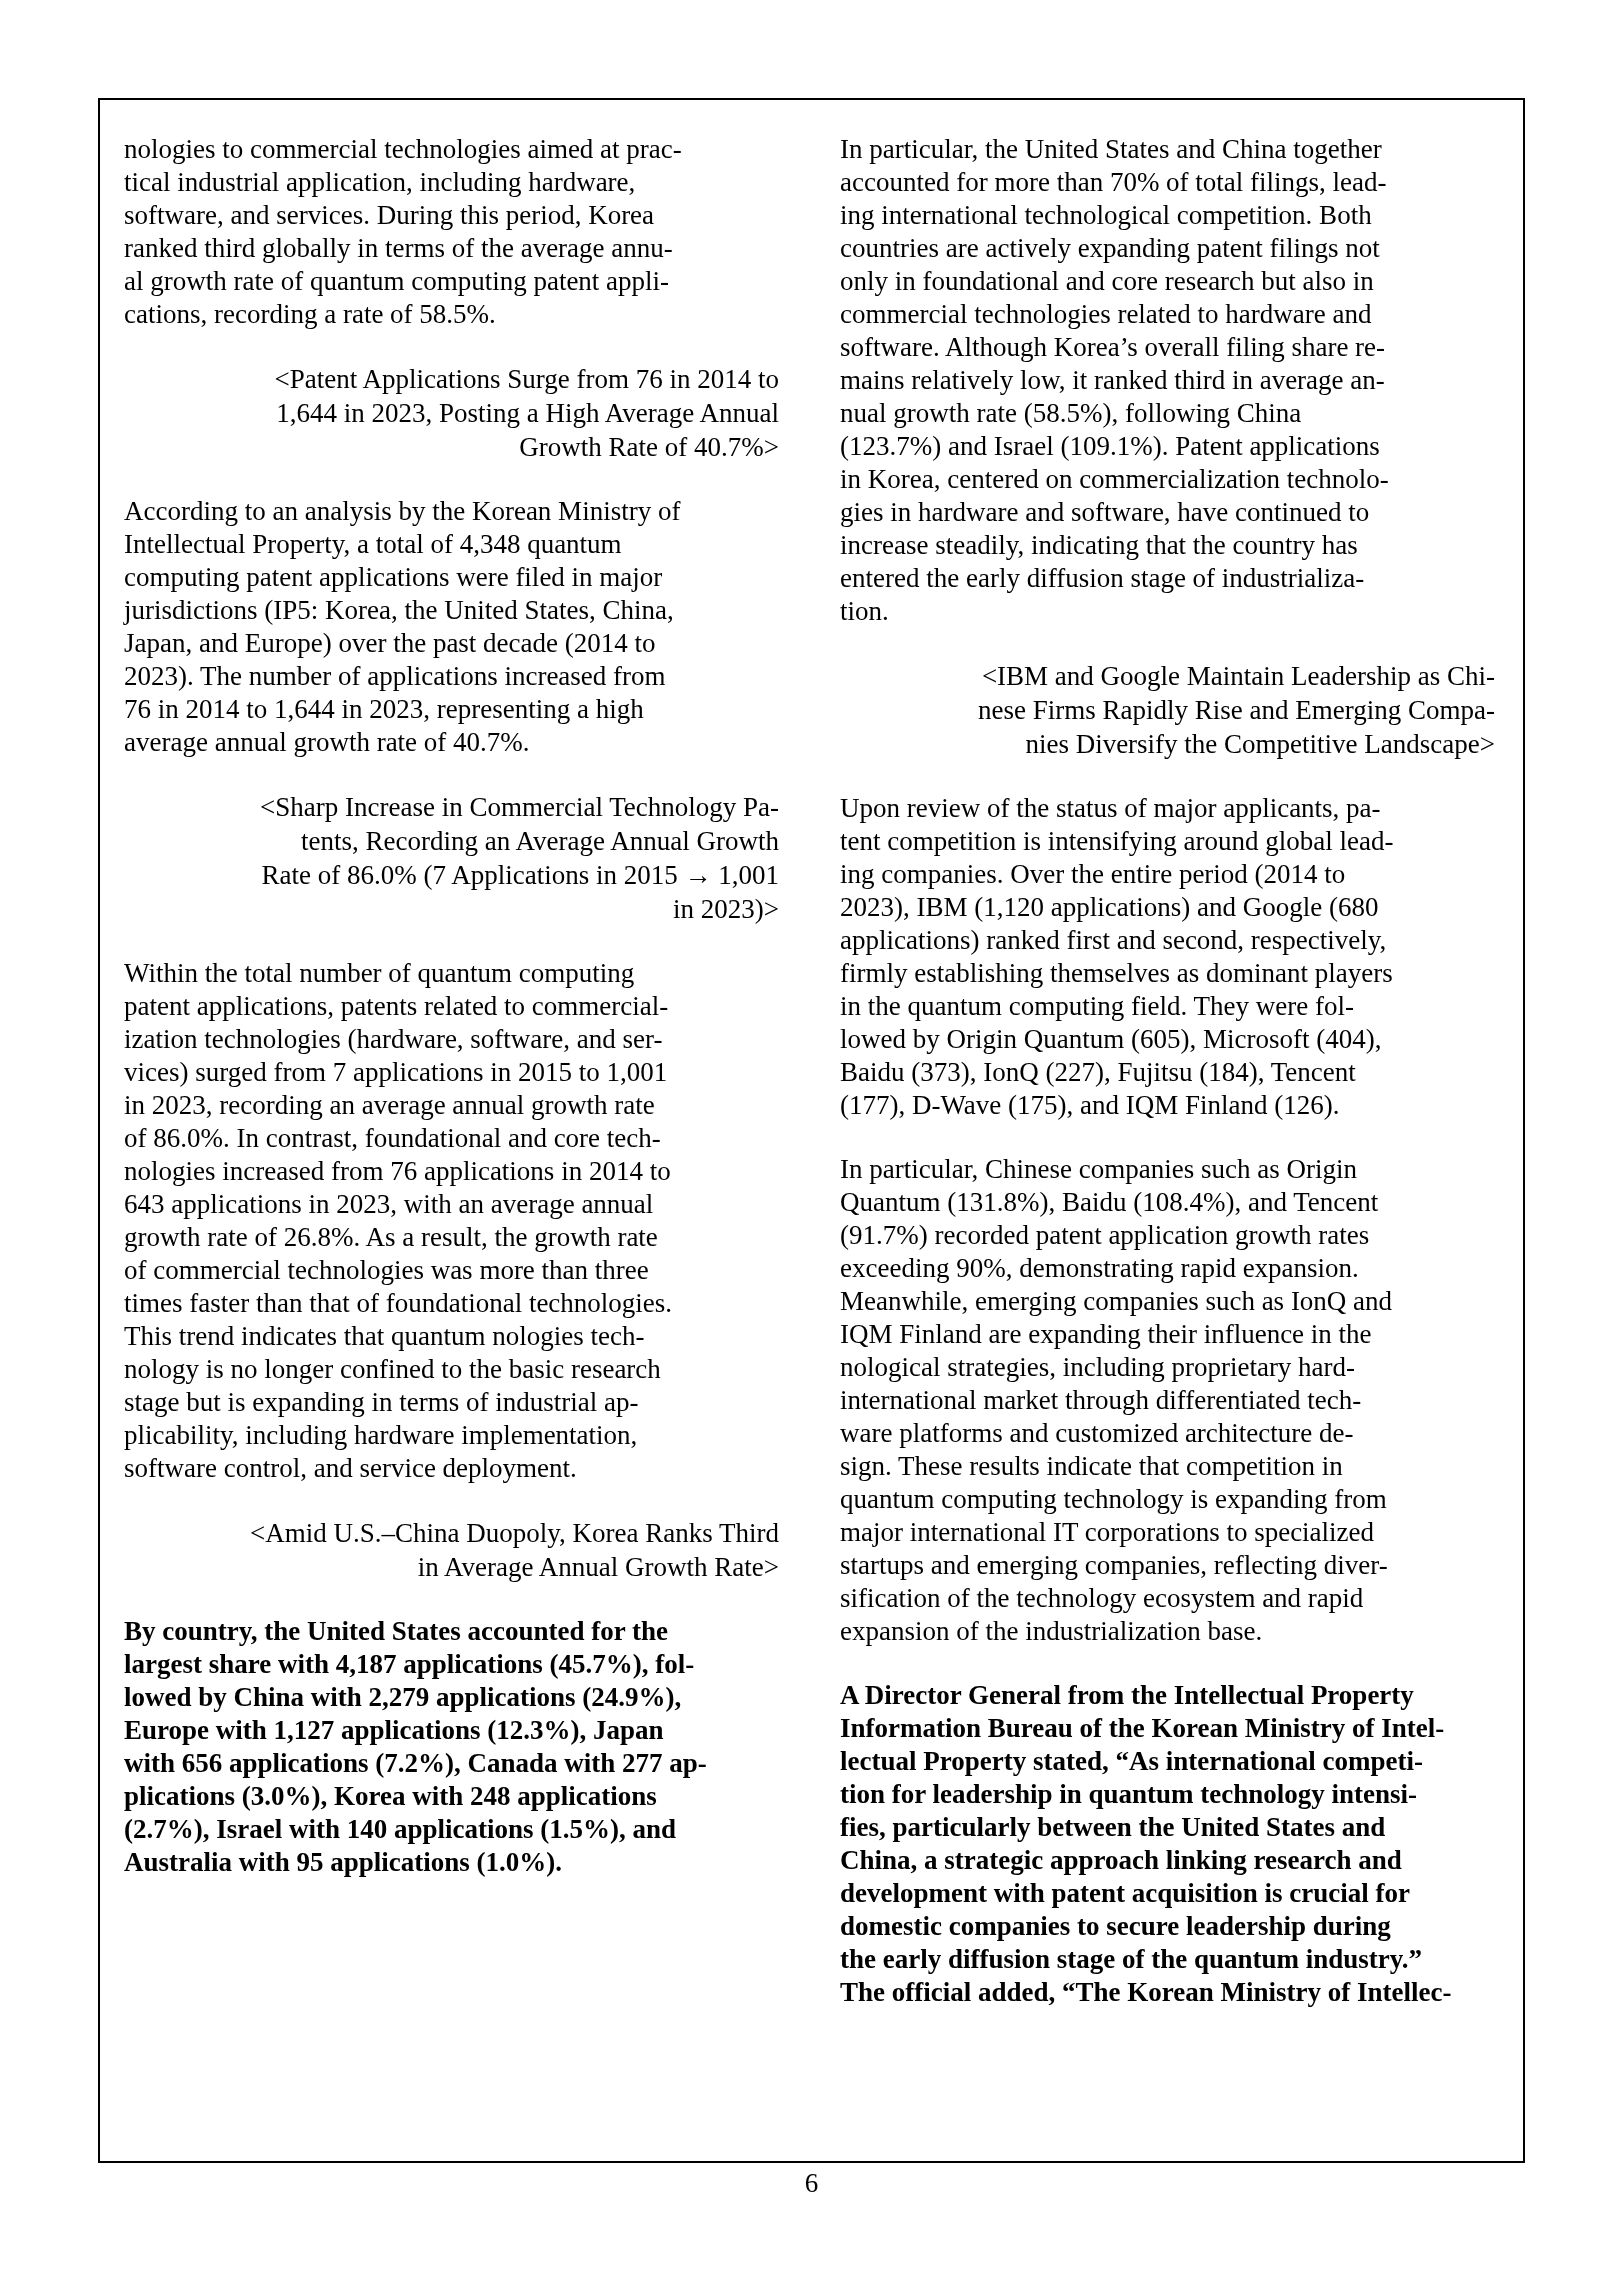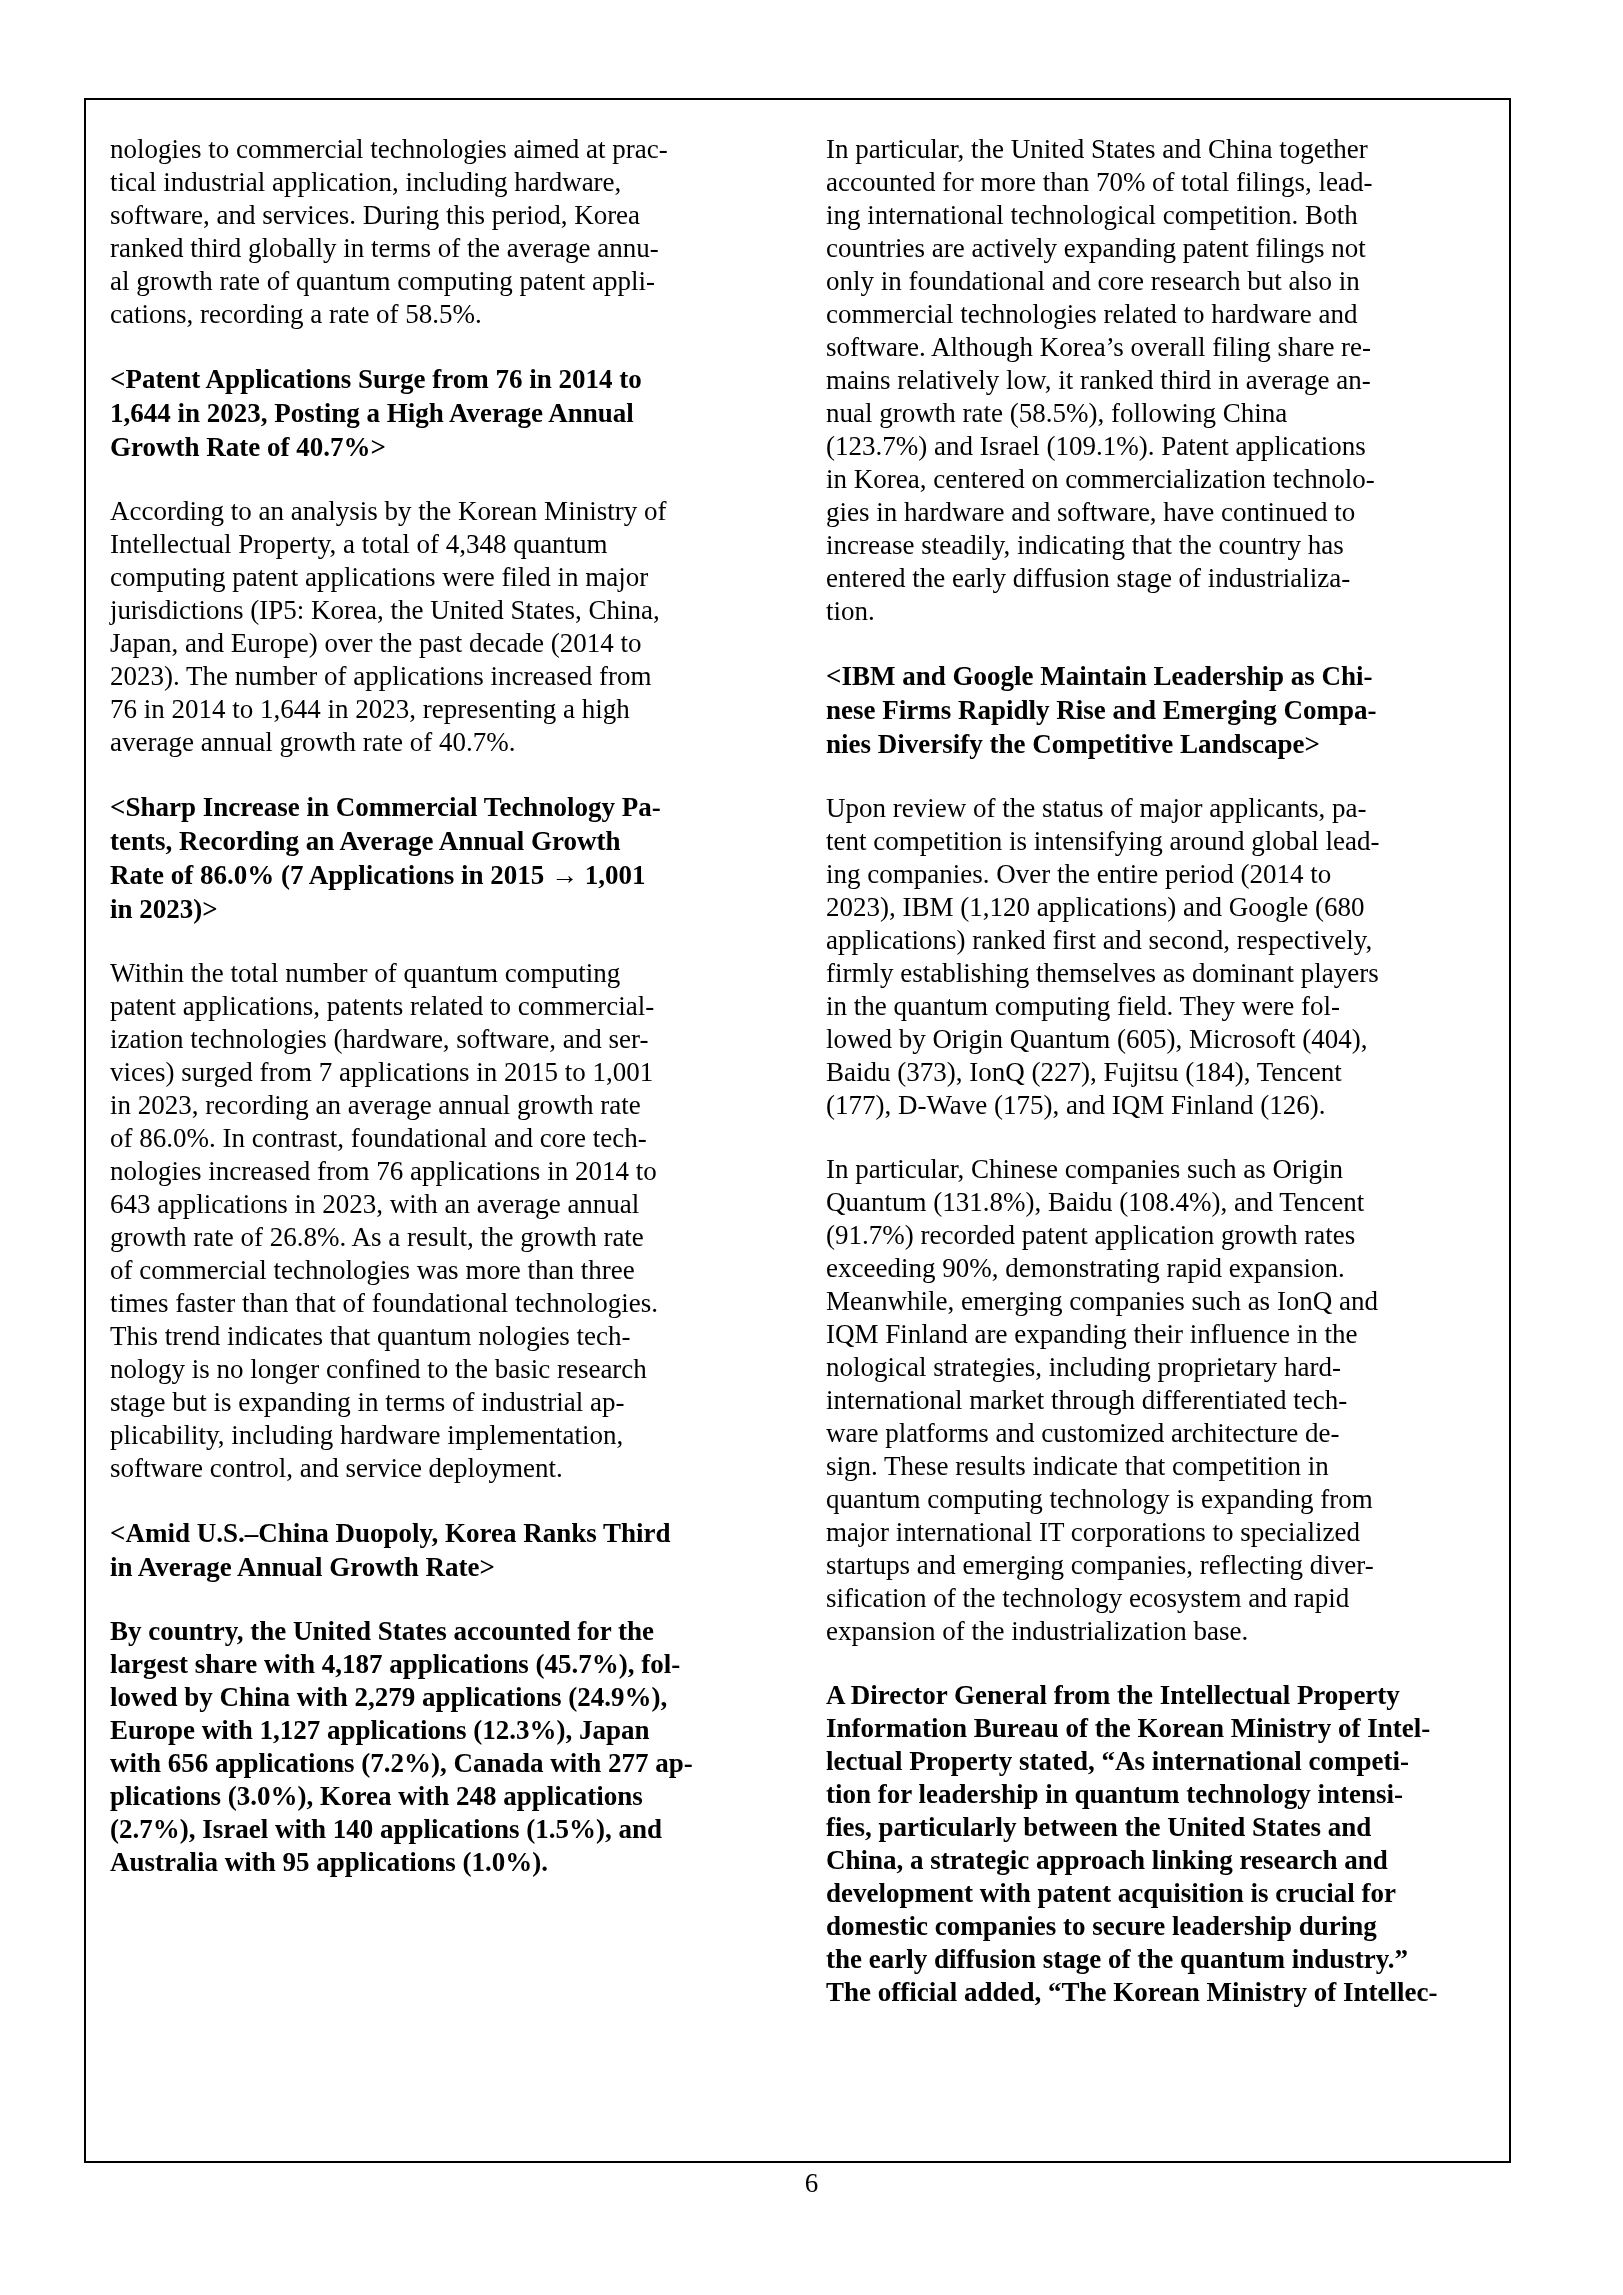--- a/index.html
+++ b/index.html
@@ -9,21 +9,21 @@
   }
   body {
     width: 1623px;
     height: 2295px;
     position: relative;
     font-family: "Liberation Serif", "DejaVu Serif", serif;
     color: #000000;
   }
   .content-box {
     position: absolute;
-    left: 84px;
+    left: 98px;
     top: 98px;
     width: 1427px;
     height: 2065px;
     border: 2px solid #000000;
     box-sizing: border-box;
     overflow: hidden;
   }
   .columns {
     display: flex;
     flex-direction: row;
@@ -36,22 +36,23 @@
   .column.left { margin-right: 61px; }
   .block { margin-bottom: 31px; }
   .block:last-child { margin-bottom: 0; font-weight: bold; }
   .line {
     font-size: 27px;
     line-height: 33px;
     white-space: nowrap;
     text-align: left;
   }
   .heading .line {
-    font-weight: bold;
+    font-weight: normal;
     line-height: 34px;
+    text-align: right;
   }
   .page-number {
     position: absolute;
     left: 0;
     top: 2167px;
     width: 1623px;
     text-align: center;
     font-size: 27px;
     line-height: 33px;
   }

